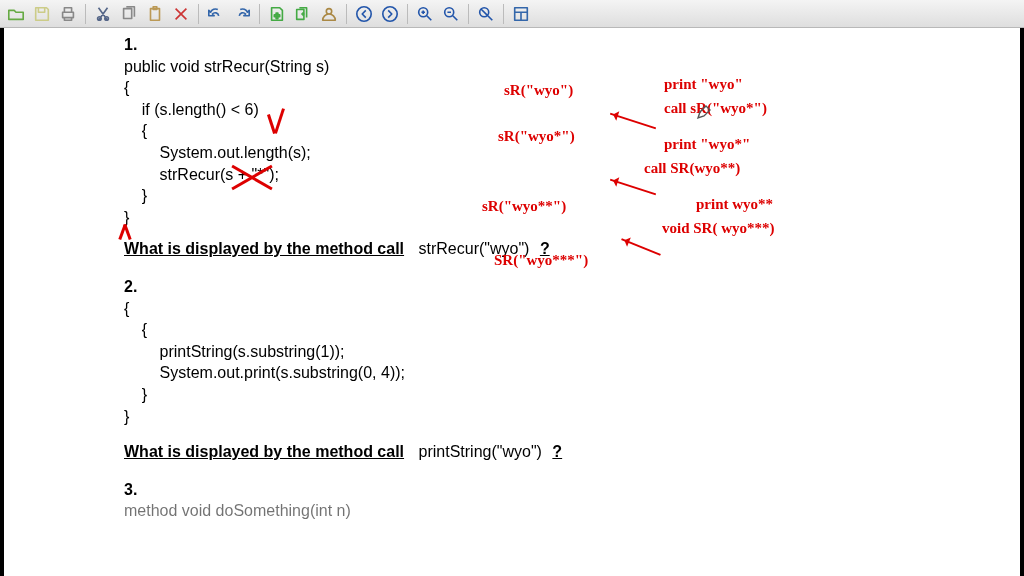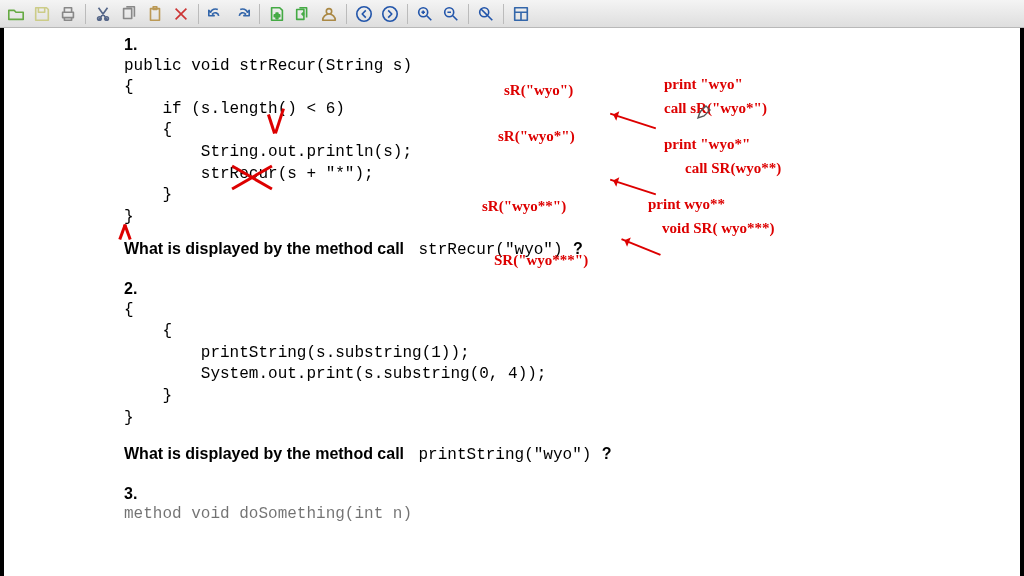--- a/index.html
+++ b/index.html
@@ -15,23 +15,23 @@
     border: 1px solid transparent; border-radius: 3px; cursor: pointer;
   }
   .sep { width: 1px; height: 20px; background: #bbb; margin: 0 3px; }
   .doc-area {
     background: #fff; height: 548px; overflow: hidden; position: relative;
     border-left: 4px solid #000; border-right: 4px solid #000;
   }
   .content {
     padding: 6px 0 0 120px; position: relative; font-size: 16px; line-height: 1.35;
   }
-  .code { font-family: Liberation Mono, monospace; white-space: pre; }
+  .code { font-family: Liberation Sans, sans-serif; white-space: pre; }
   .bold { font-weight: bold; font-family: Arial, sans-serif; }
-  .q { font-family: Arial, sans-serif; font-weight: bold; }
+  .q { font-family: Arial, sans-serif; font-weight: bold; text-decoration: underline; }
   .ink {
     position: absolute; color: #d00; font-family: "Comic Sans MS", cursive;
     font-size: 15px; font-weight: 600; pointer-events: none;
   }
   .cross {
     position: absolute; width: 46px; height: 40px; pointer-events: none;
   }
   .cross::before, .cross::after {
     content: ""; position: absolute; left: 0; top: 50%; width: 100%; height: 3px;
     background: #d00;
@@ -164,21 +164,21 @@
     </div>
 
   <div class="doc-area">
     <div class="content">
 
       <div class="bold">1.</div>
       <div class="code">public void strRecur(String s)</div>
       <div class="code">{</div>
       <div class="code">    if (s.length() &lt; 6)</div>
       <div class="code">    {</div>
-      <div class="code">        String.out.println(s);</div>
+      <div class="code">        System.out.length(s);</div>
       <div class="code">        strRecur(s + "*");</div>
       <div class="code">    }</div>
       <div class="code">}</div>
 
       <div style="height:10px"></div>
       <div>
         <span class="q">What is displayed by the method call</span>
         <span class="code" style="margin-left:10px">strRecur("wyo")</span>
         <span class="q" style="margin-left:6px">?</span>
       </div>
@@ -212,22 +212,22 @@
     </div>
 
     <div class="ink" style="left:500px; top:54px;">sR("wyo")</div>
     <div class="ink" style="left:494px; top:100px;">sR("wyo*")</div>
     <div class="ink" style="left:478px; top:170px;">sR("wyo**")</div>
     <div class="ink" style="left:490px; top:224px;">SR("wyo***")</div>
 
     <div class="ink" style="left:660px; top:48px;">print "wyo"</div>
     <div class="ink" style="left:660px; top:72px;">call  sR("wyo*")</div>
     <div class="ink" style="left:660px; top:108px;">print "wyo*"</div>
-    <div class="ink" style="left:681px; top:132px;">call SR(wyo**)</div>
-    <div class="ink" style="left:644px; top:168px;">print  wyo**</div>
+    <div class="ink" style="left:640px; top:132px;">call SR(wyo**)</div>
+    <div class="ink" style="left:692px; top:168px;">print  wyo**</div>
     <div class="ink" style="left:658px; top:192px;">void SR( wyo***)</div>
 
     <div class="arrow" style="left:605px; top:92px;  width:48px; transform:rotate(18deg);"></div>
     <div class="arrow" style="left:605px; top:158px; width:48px; transform:rotate(18deg);"></div>
     <div class="arrow" style="left:616px; top:218px; width:42px; transform:rotate(22deg);"></div>
 
     <svg class="cursor-ink" style="left:692px; top:76px;" viewBox="0 0 16 16">
       <path d="M2 14 L4 8 L10 2 L14 6 L8 12 Z" fill="none" stroke="#555" stroke-width="1.4"></path>
     </svg>
   </div>

